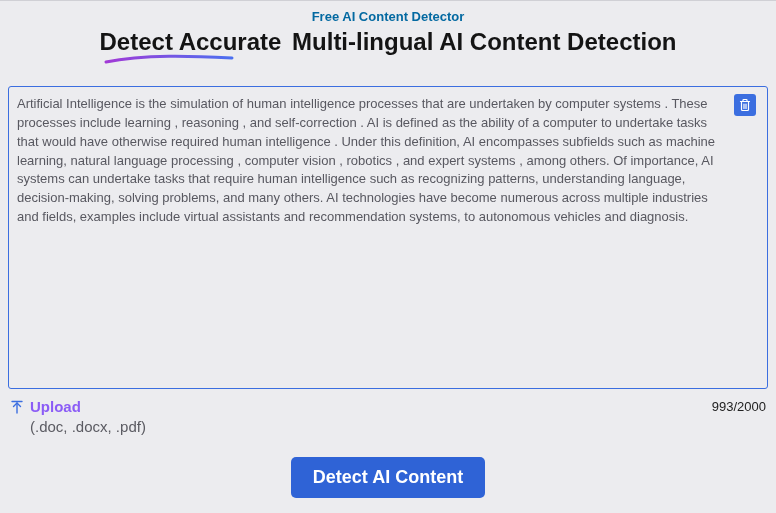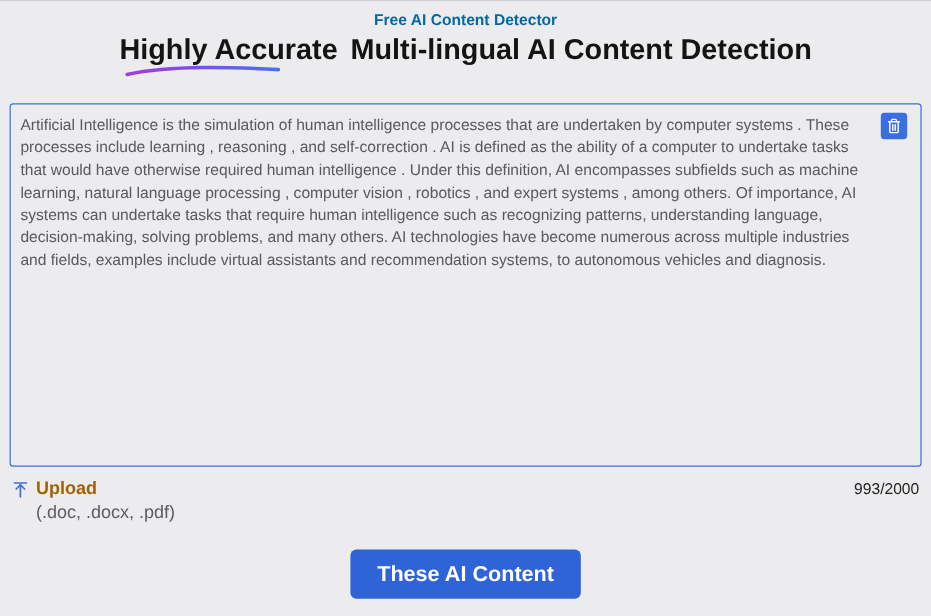--- a/index.html
+++ b/index.html
@@ -87,21 +87,21 @@
     display: flex;
     align-items: flex-start;
     gap: 6px;
     cursor: pointer;
   }
   .upload-icon {
     color: #3b6ee0;
     margin-top: 1px;
   }
   .upload-label {
-    color: #a16207;
+    color: #8b5cf6;
     font-weight: 700;
     font-size: 15px;
     line-height: 1.1;
   }
   .upload-formats {
     color: #5b5b62;
     font-size: 15px;
     margin-top: 2px;
   }
   .counter {
@@ -124,21 +124,21 @@
   }
 </style>
 </head>
 <body>
 
 <div class="top-label">Free AI Content Detector</div>
 
 <div class="headline-wrap">
   <h1 class="headline">
     <span class="emph">
-      <span>Highly Accurate</span>
+      <span>Detect Accurate</span>
       <svg class="underline-svg" viewBox="0 0 130 12" preserveAspectRatio="none">
         <defs>
           <linearGradient id="g1" x1="0" y1="0" x2="1" y2="0">
             <stop offset="0%" stop-color="#a23ad6"></stop>
             <stop offset="100%" stop-color="#4a6ff0"></stop>
           </linearGradient>
         </defs>
         <path d="M2 8 C 40 0, 90 2, 128 4" stroke="url(#g1)" stroke-width="3" fill="none" stroke-linecap="round"></path>
       </svg>
     </span><span> Multi-lingual AI Content Detection</span>
@@ -176,15 +176,15 @@
         <div class="upload-label">Upload</div>
         <div class="upload-formats">(.doc, .docx, .pdf)</div>
       </div>
     </div>
     <div class="counter">
       <span>993</span>/<span>2000</span>
     </div>
   </div>
 
   <div class="detect-row">
-    <button class="detect-btn">These AI Content</button>
+    <button class="detect-btn">Detect AI Content</button>
   </div>
 </div>
 
 </body></html>

